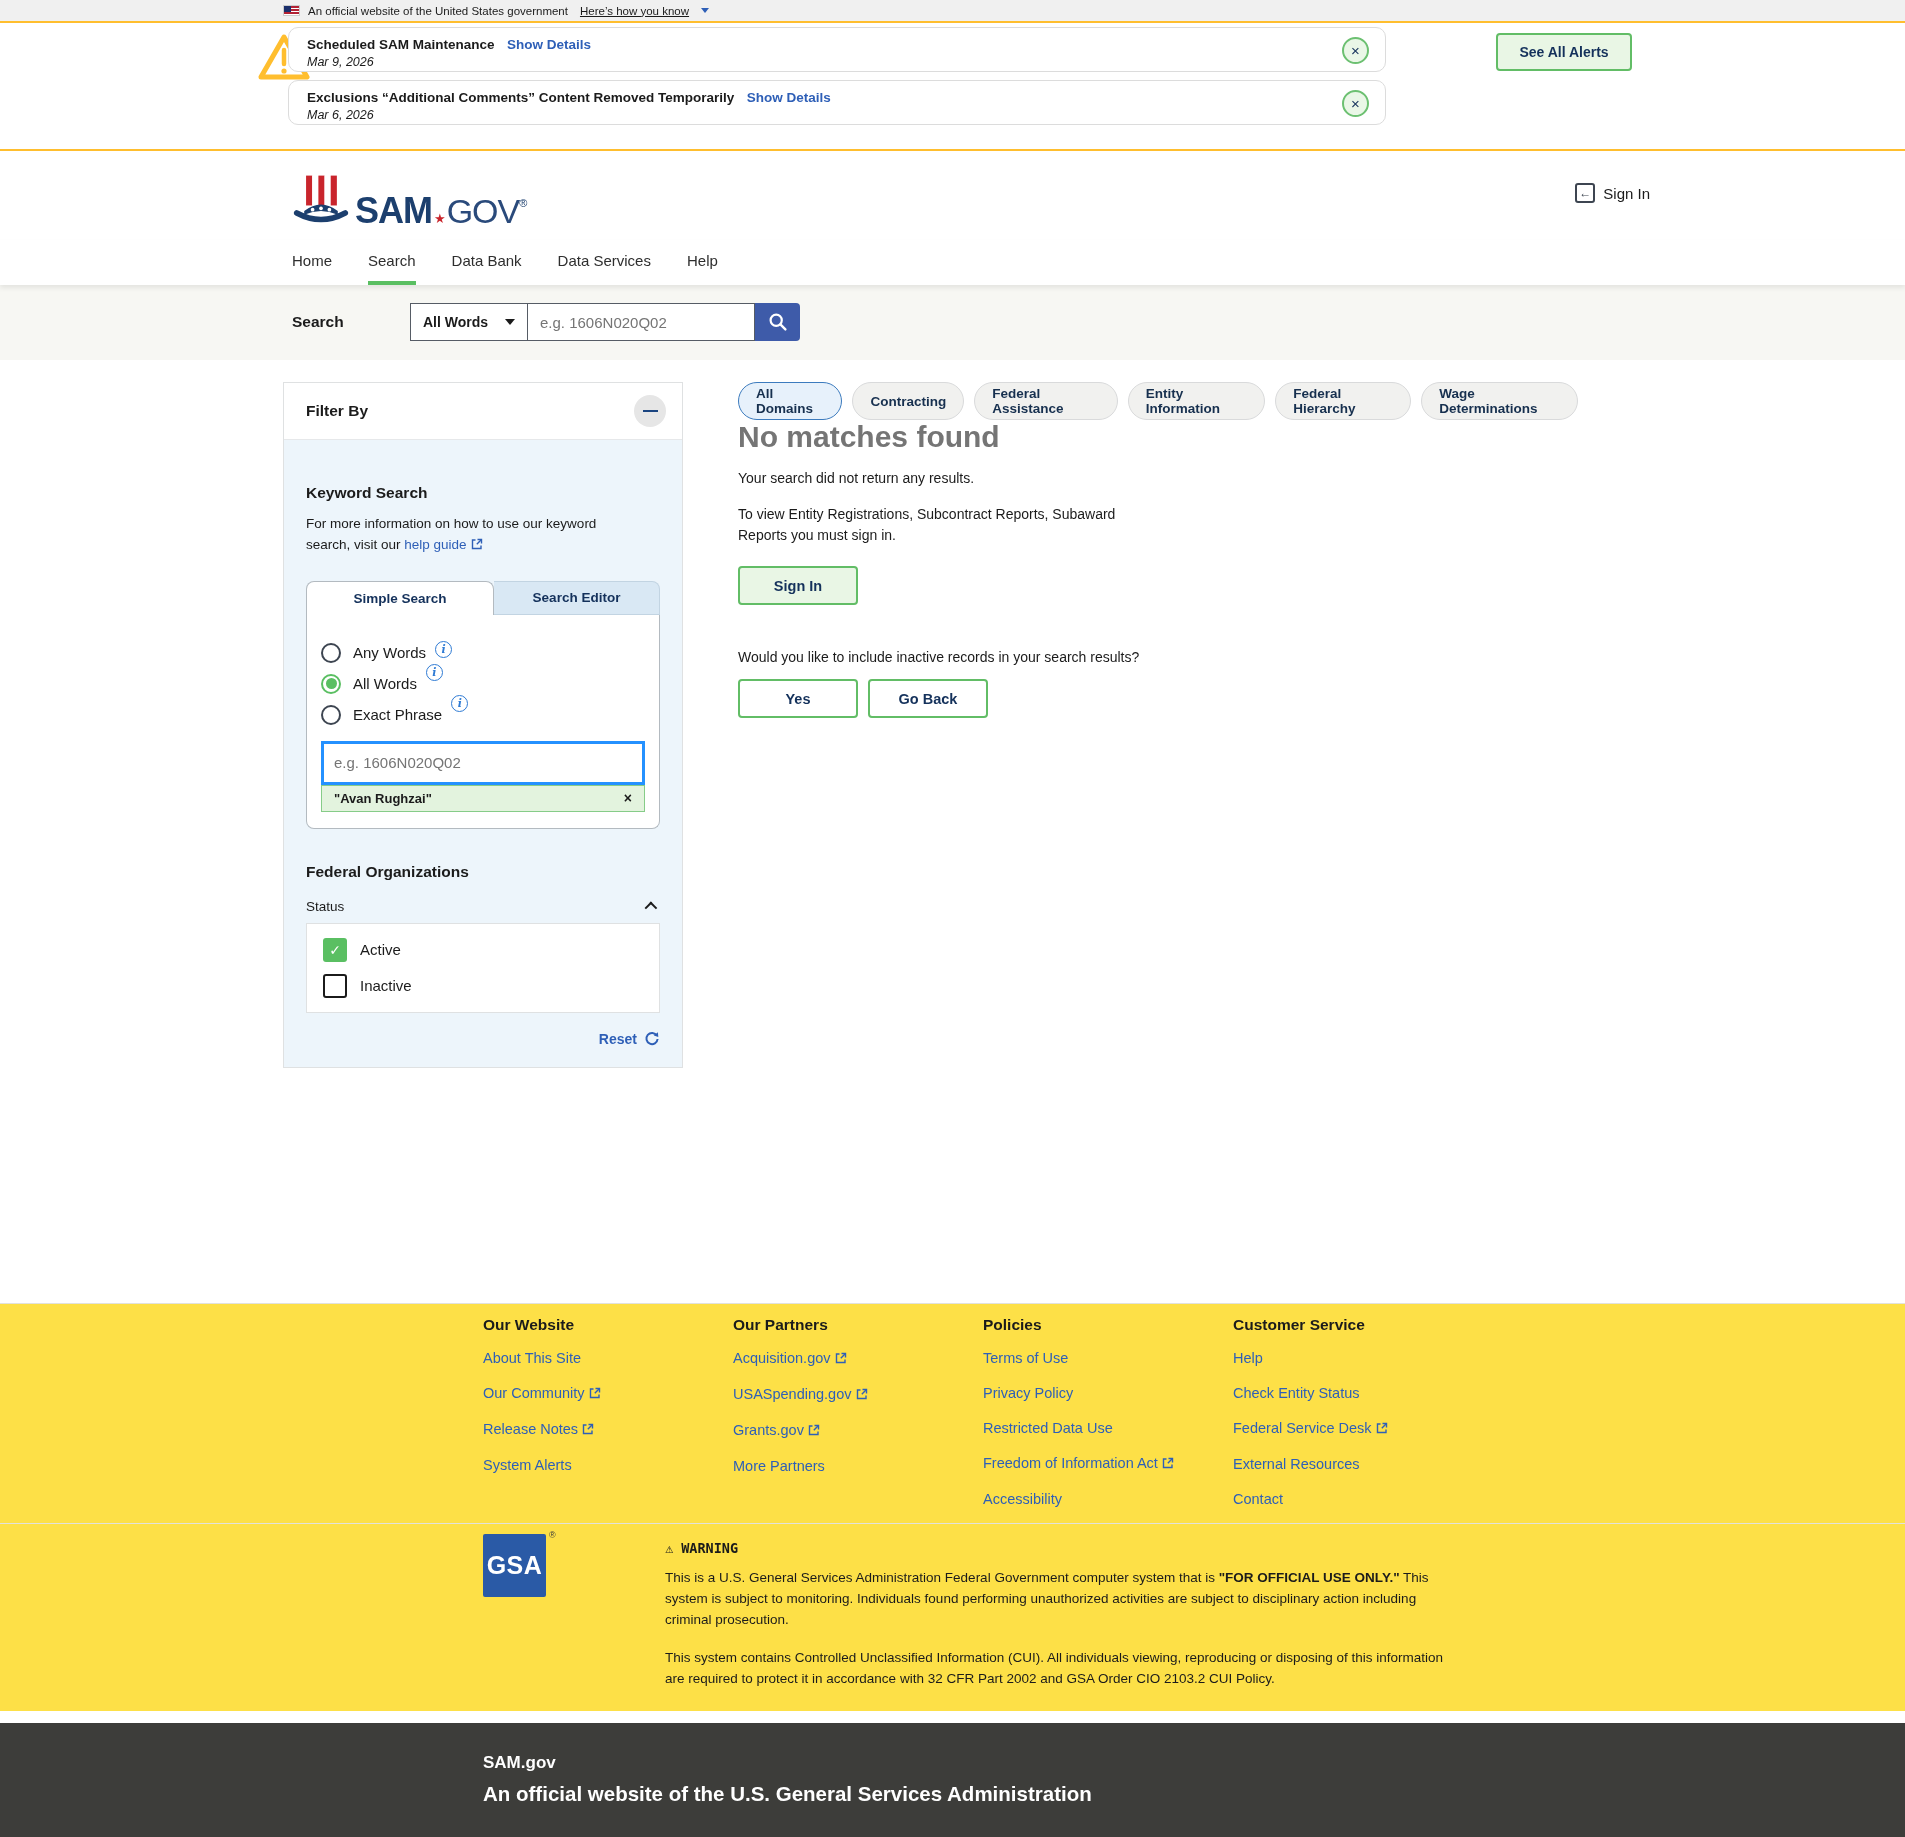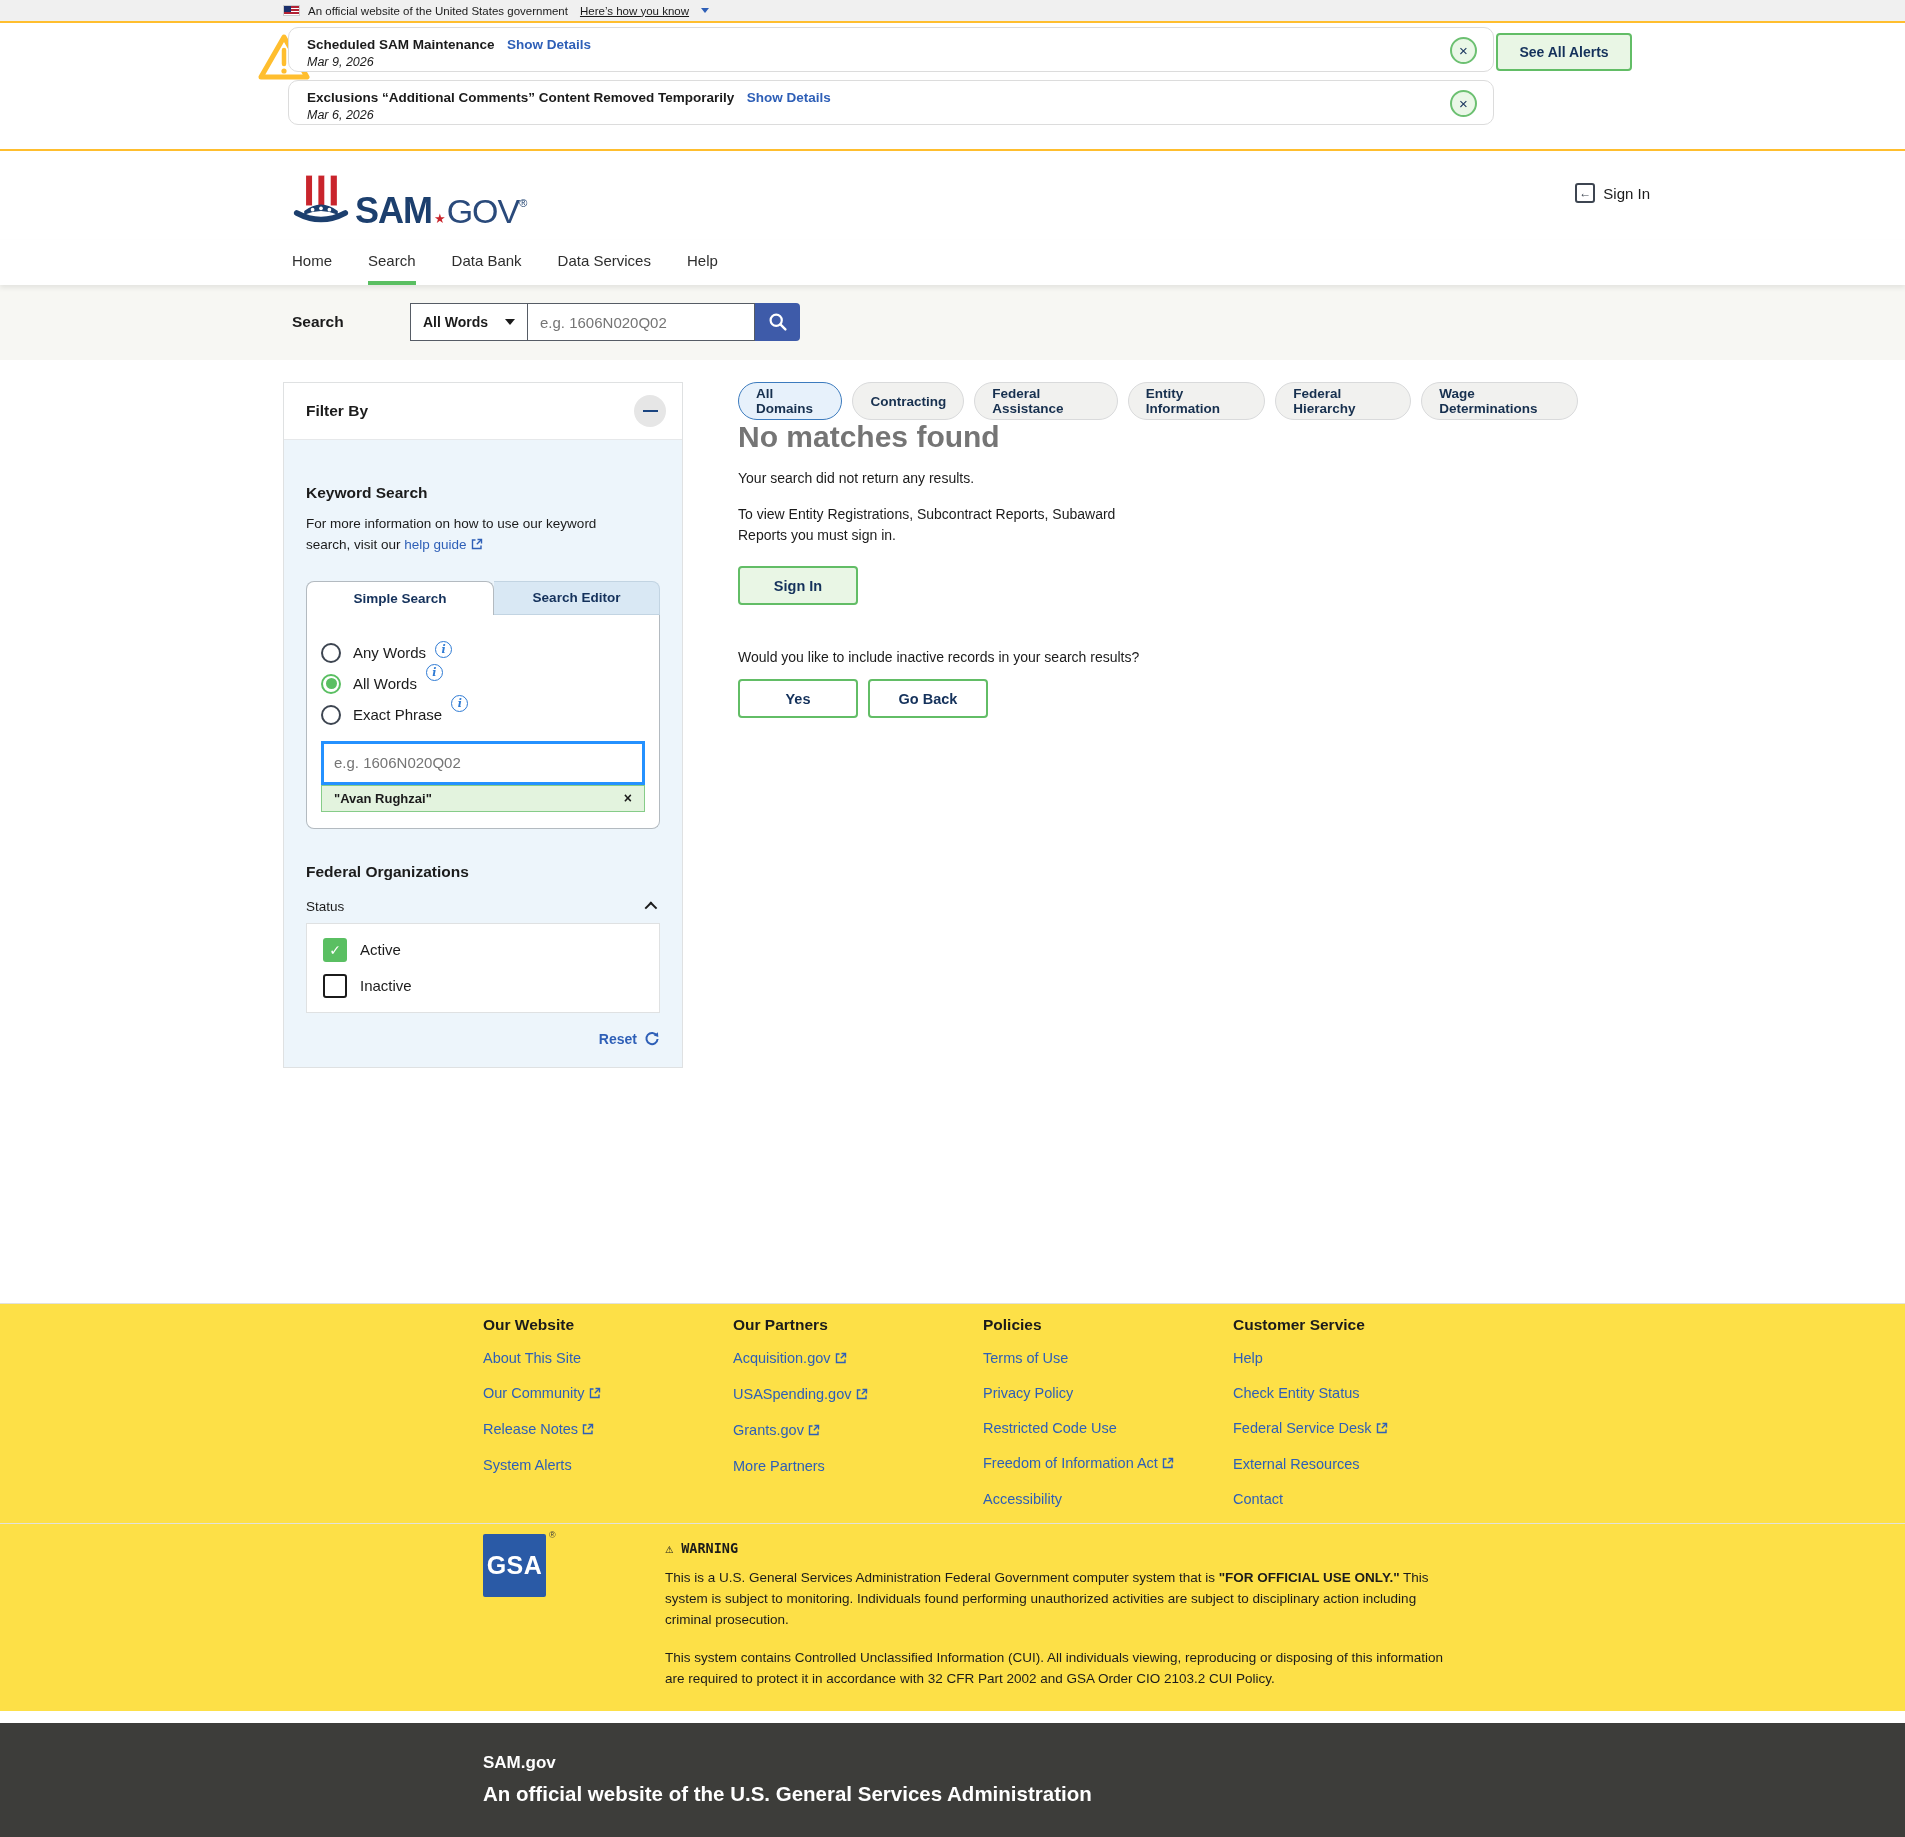--- a/index.html
+++ b/index.html
@@ -14,21 +14,21 @@
     background:repeating-linear-gradient(#b22234 0 1.6px, #fff 1.6px 3.2px); border:0.5px solid #ccc; }
   .flag::after { content:""; position:absolute; top:0; left:0; width:7px; height:6px; background:#1a2f6b; }
   .gov-link { text-decoration:underline; color:#1b1b1b; margin-left:4px; cursor:pointer; }
   .chev-down { display:inline-block; width:0; height:0; border-left:4px solid transparent;
     border-right:4px solid transparent; border-top:5px solid #2e5fb7; margin-left:4px; vertical-align:middle; }
   .gold-line { position:absolute; left:0; width:100%; height:2px; background:#ffbe2e; }
 
   
   .alerts { position:absolute; top:23px; left:0; width:100%; height:126px; background:#fff; }
   .alert-tri { position:absolute; left:257px; top:9px; }
-  .alert-box { position:absolute; left:288px; width:1206px; height:45px; background:#fff;
+  .alert-box { position:absolute; left:288px; width:1098px; height:45px; background:#fff;
     border:1px solid #dcdcdc; border-radius:10px; padding:7px 18px; }
   .alert-title { font-size:13.5px; font-weight:bold; color:#1b1b1b; }
   .alert-link { font-size:13.5px; font-weight:bold; color:#2e5fb7; margin-left:8px; cursor:pointer; }
   .alert-date { font-size:12.5px; font-style:italic; margin-top:2px; }
   .alert-close { position:absolute; right:16px; top:9px; width:27px; height:27px; border-radius:50%;
     background:#eaf7e7; border:2px solid #6cc071; color:#14315b; font-size:15px;
     display:flex; align-items:center; justify-content:center; cursor:pointer; }
   .see-all { position:absolute; left:1496px; top:10px; width:136px; height:38px; background:#e9f6e5;
     border:2px solid #62bd66; border-radius:4px; font-weight:bold; font-size:14px; color:#14315b;
     display:flex; align-items:center; justify-content:center; cursor:pointer; }
@@ -387,21 +387,21 @@
               <path d="M4.5 2 H1.5 V10.5 H10 V7.5" fill="none" stroke="#2e5fb7" stroke-width="1.4"></path>
               <path d="M6.5 1.5 H10.5 V5.5" fill="none" stroke="#2e5fb7" stroke-width="1.4"></path>
               <line x1="10.2" y1="1.8" x2="5.8" y2="6.2" stroke="#2e5fb7" stroke-width="1.4"></line>
             </svg></span></div>
       <div class="f-link"><span>More Partners</span></div>
     </div>
     <div class="f-col" style="left:983px;">
       <h4>Policies</h4>
       <div class="f-link"><span>Terms of Use</span></div>
       <div class="f-link"><span>Privacy Policy</span></div>
-      <div class="f-link"><span>Restricted Code Use</span></div>
+      <div class="f-link"><span>Restricted Data Use</span></div>
       <div class="f-link"><span>Freedom of Information Act</span><span class="ext"><svg width="12" height="12" viewBox="0 0 12 12">
               <path d="M4.5 2 H1.5 V10.5 H10 V7.5" fill="none" stroke="#2e5fb7" stroke-width="1.4"></path>
               <path d="M6.5 1.5 H10.5 V5.5" fill="none" stroke="#2e5fb7" stroke-width="1.4"></path>
               <line x1="10.2" y1="1.8" x2="5.8" y2="6.2" stroke="#2e5fb7" stroke-width="1.4"></line>
             </svg></span></div>
       <div class="f-link"><span>Accessibility</span></div>
     </div>
     <div class="f-col" style="left:1233px;">
       <h4>Customer Service</h4>
       <div class="f-link"><span>Help</span></div>

